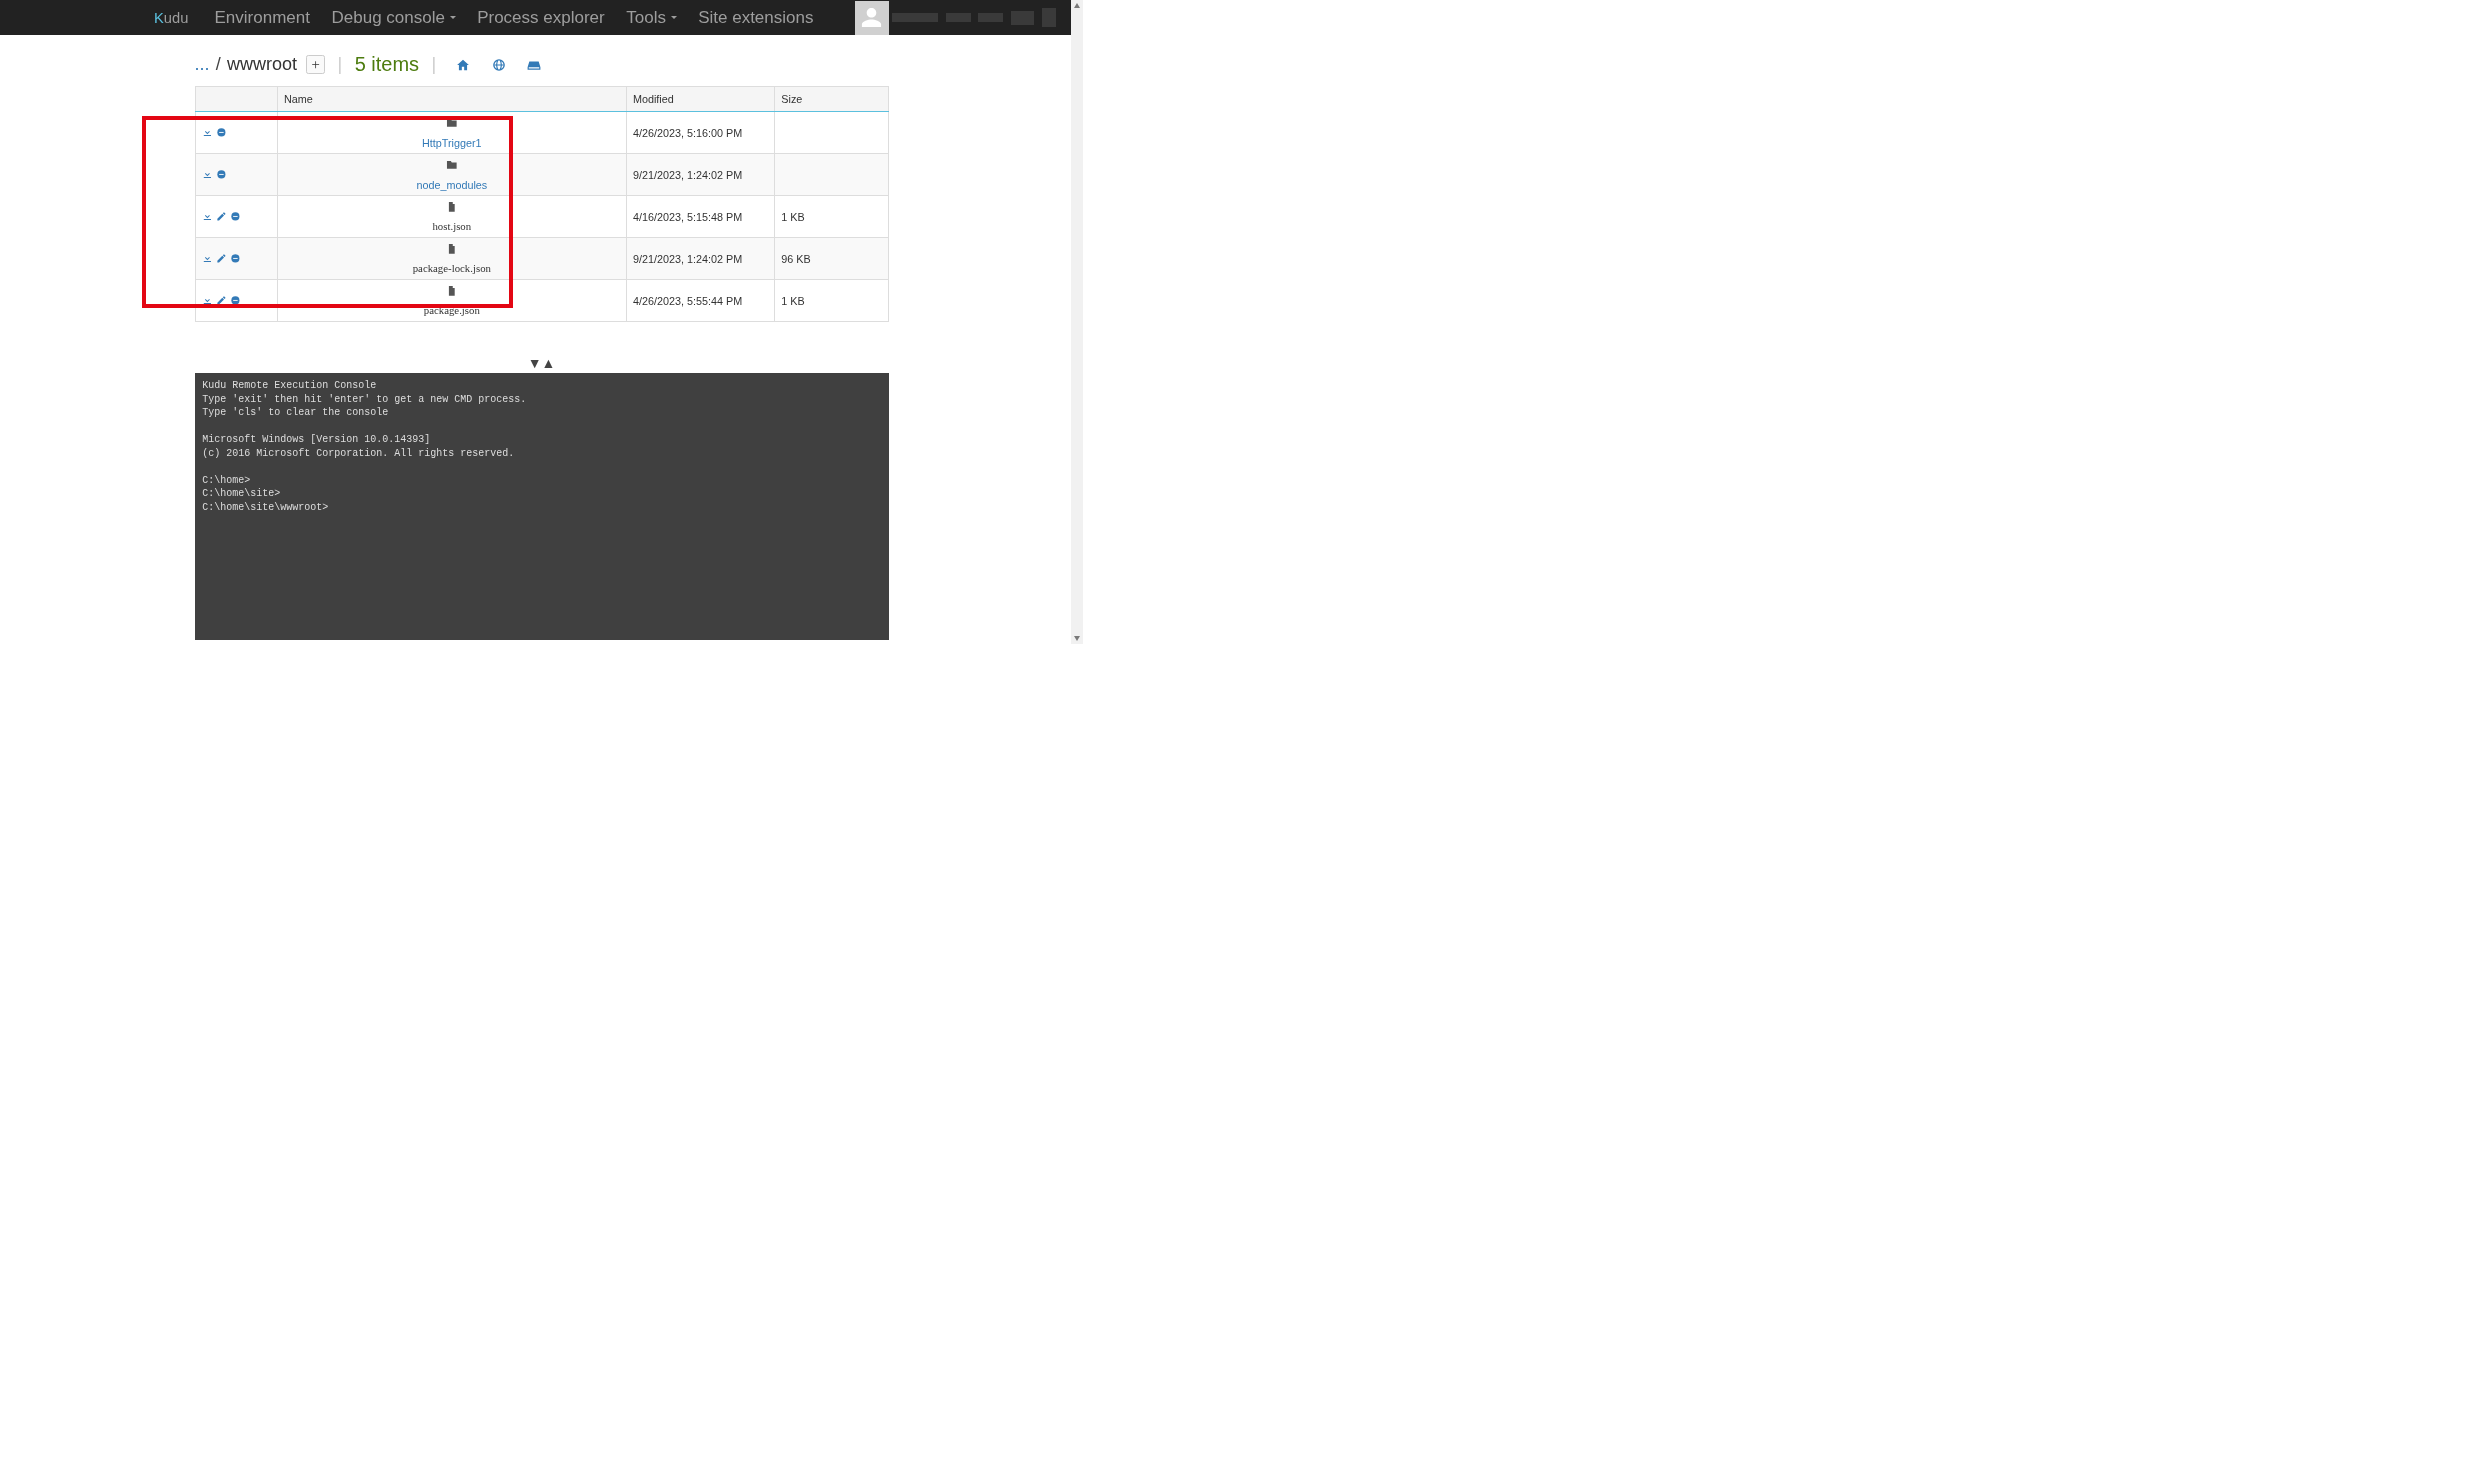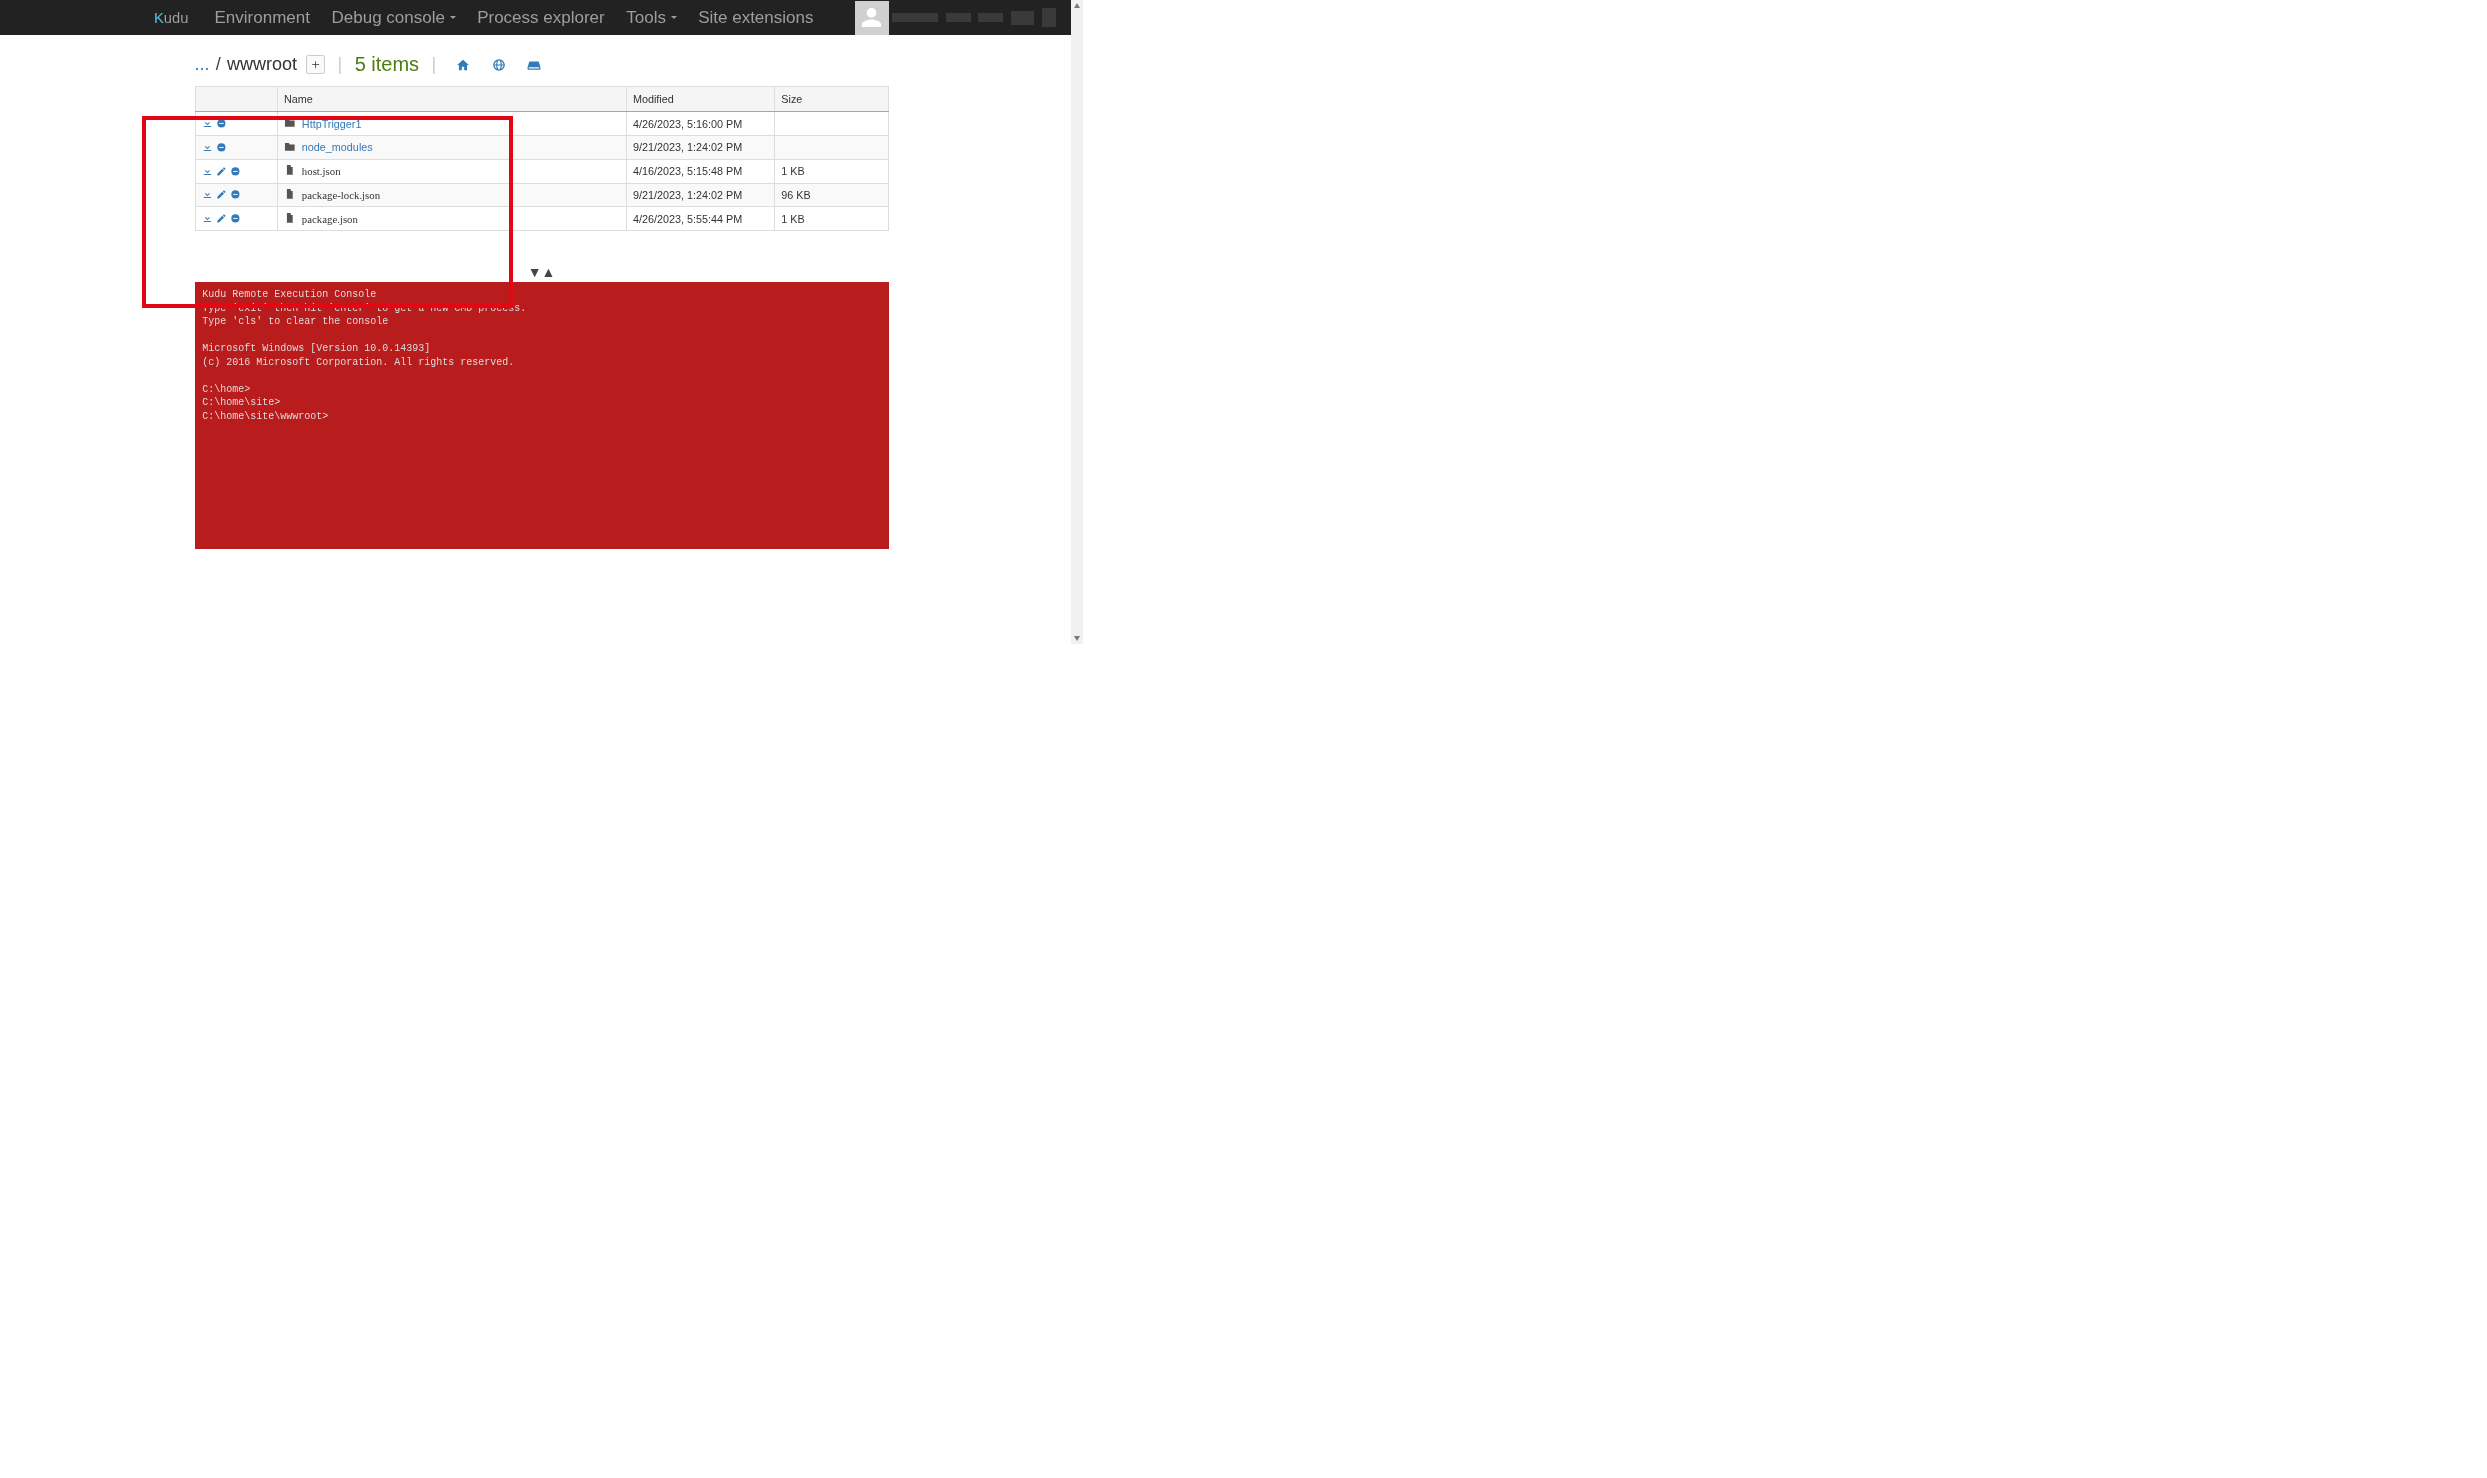--- a/index.html
+++ b/index.html
@@ -33,28 +33,28 @@
   table.file-table th{background:#f5f5f5;border:0.8px solid #ddd;border-bottom:1.5px solid #5bc0de;padding:6.2px 6.2px;text-align:left;font-weight:500;color:#333;font-size:10.8px;}
   table.file-table td{border:0.8px solid #ddd;padding:4.6px 6.2px;font-size:10.8px;color:#333;vertical-align:middle;}
   table.file-table tr:nth-child(even) td{background:#f9f9f9;}
   .col-actions{width:69px;}
   .col-name{}
   .col-mod{width:135px;}
   .col-size{width:100px;}
   .action-icons{display:flex;gap:1.5px;align-items:center;}
   .aicon svg{width:10.8px;height:10.8px;fill:#337ab7;}
   .aicon{cursor:pointer;padding:0 0.8px;display:inline-flex;}
-  .name-cell{display:flex;align-items:center;gap:6.2px;}
+  .name-cell{display:flex;align-items:center;gap:6.2px;flex-direction:column;}
   .name-cell svg{width:11.6px;height:11.6px;fill:#555;}
   .name-cell.folder a{color:#337ab7;cursor:pointer;}
   .name-cell.file span{color:#333;font-family:Liberation Serif, serif;}
   .highlight-box{position:absolute;border:4.6px solid #e30613;pointer-events:none;}
   .toggle-arrows{text-align:center;margin:-7.7px 0 1.5px 0;}
   .toggle-arrows span{font-size:14px;color:#444;cursor:pointer;margin:0 -1.5px;display:inline-block;}
-  .console{background:#b91c1c;color:#ddd;font-family:Consolas,"Courier New",monospace;font-size:10px;line-height:1.35;padding:6.2px 7.7px;height:255px;white-space:pre;overflow:hidden;}
+  .console{background:#404040;color:#ddd;font-family:Consolas,"Courier New",monospace;font-size:10px;line-height:1.35;padding:6.2px 7.7px;height:255px;white-space:pre;overflow:hidden;}
 </style>
 </head>
 <body>
 
 <div class="viewport">
 
   <div class="navbar">
     <div class="brand">
       <span class="k">K</span>
         <span>udu</span>

